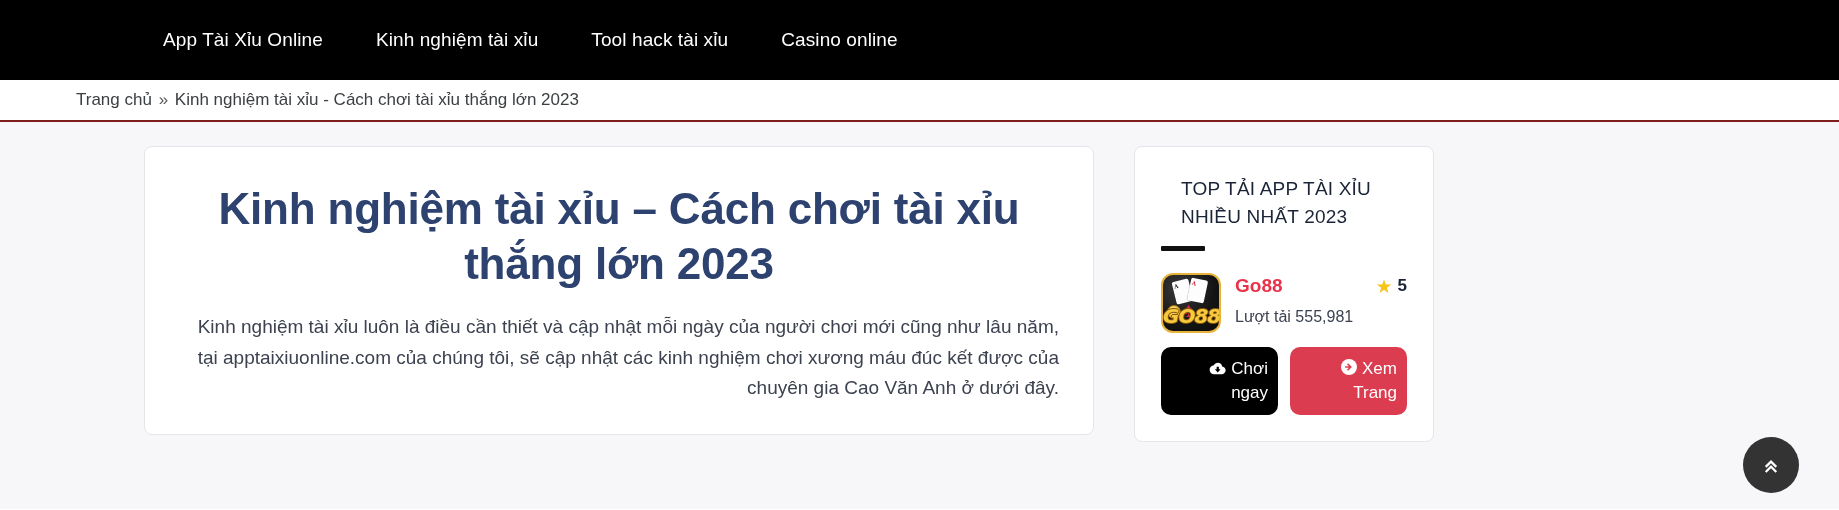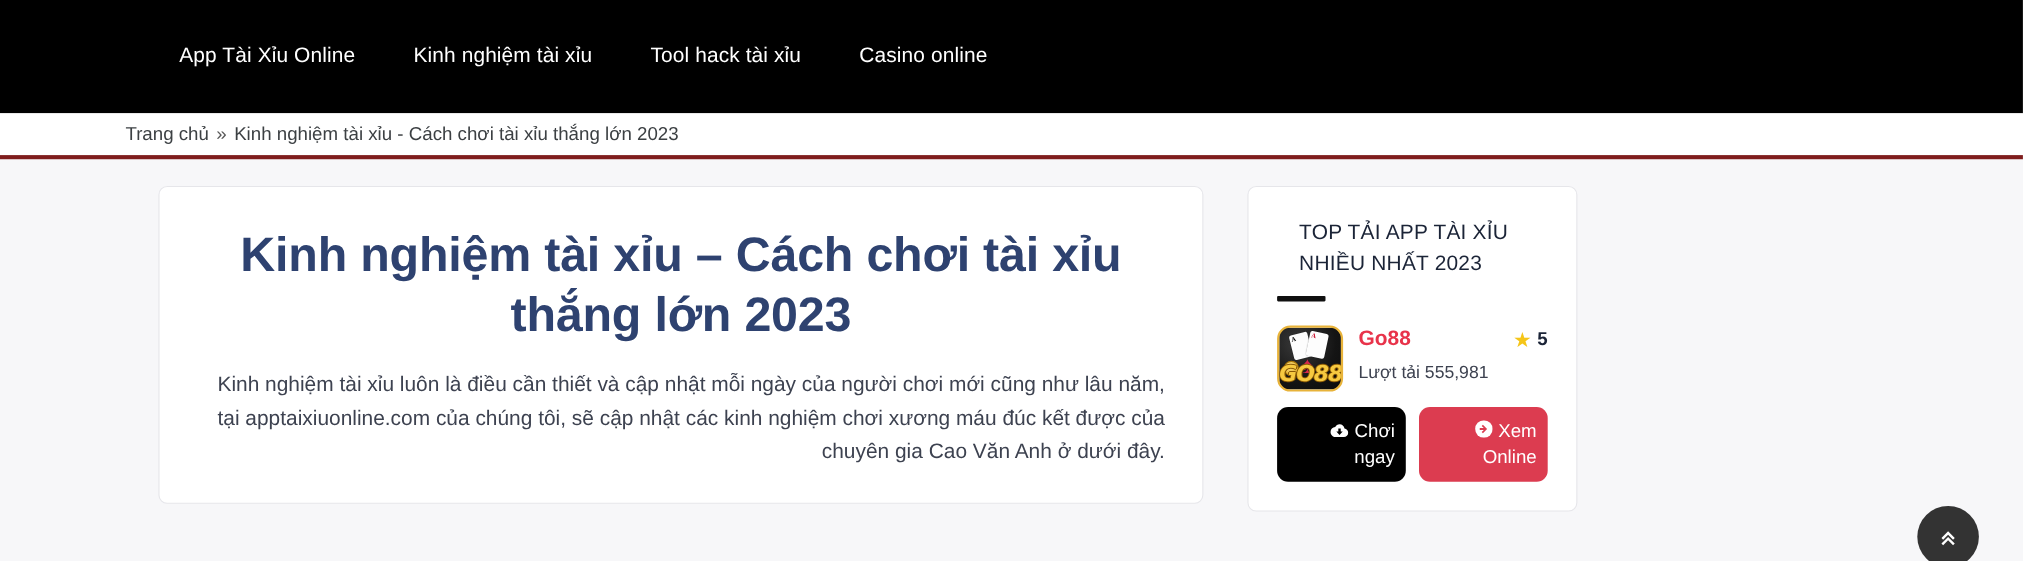--- a/index.html
+++ b/index.html
@@ -13,21 +13,21 @@
   body {
     font-family: "Liberation Sans", sans-serif;
     background: #ffffff;
     color: #333333;
     -webkit-font-smoothing: antialiased;
   }
 
   
   .navbar {
     background: #000000;
-    height: 103px;
+    height: 80px;
     display: flex;
     align-items: center;
     padding-left: 163px;
   }
   .nav-list {
     display: flex;
     align-items: center;
     list-style: none;
     gap: 0px;
   }
@@ -43,22 +43,22 @@
     line-height: 1.2;
   }
   .nav-item:last-child { margin-right: 0; padding-right: 0; }
 
   
   .breadcrumb-bar {
     background: #ffffff;
     height: 42px;
     display: flex;
     align-items: center;
-    padding-left: 114px;
-    border-bottom: 4px solid #7f1d1d;
+    padding-left: 76px;
+    border-bottom: 2px solid #7f1d1d;
   }
   .breadcrumb {
     font-size: 17px;
     color: #3c4043;
     white-space: nowrap;
     line-height: 1.2;
   }
   .breadcrumb .crumb-link { color: #3c4043; cursor: pointer; }
   .breadcrumb .sep { color: #5a5a5a; padding: 0 2px; }
   .breadcrumb .crumb-current { color: #3c4043; }
@@ -356,21 +356,21 @@
               </svg>
             </span><span>Chơi ngay</span>
           </button>
 
           <button class="btn btn-review">
             <span class="btn-ico">
               <svg width="16" height="16" viewBox="0 0 16 16" aria-hidden="true">
                 <circle cx="8" cy="8" r="8" fill="#ffffff"></circle>
                 <path fill="#dc3c50" d="M7.1 4.2 10.9 8l-3.8 3.8-1.1-1.1 1.9-1.9H4.2V7.2h3.7L6 5.3z"></path>
               </svg>
-            </span><span>Xem Online</span>
+            </span><span>Xem Trang</span>
           </button>
         </div>
       </section>
     </aside>
   </div>
 
   <button class="scroll-top">
     <span>
       <svg width="22" height="22" viewBox="0 0 24 24" aria-hidden="true">
         <path fill="#ffffff" d="M12 6.6 5.4 13.2l1.7 1.7L12 10l4.9 4.9 1.7-1.7z"></path>

